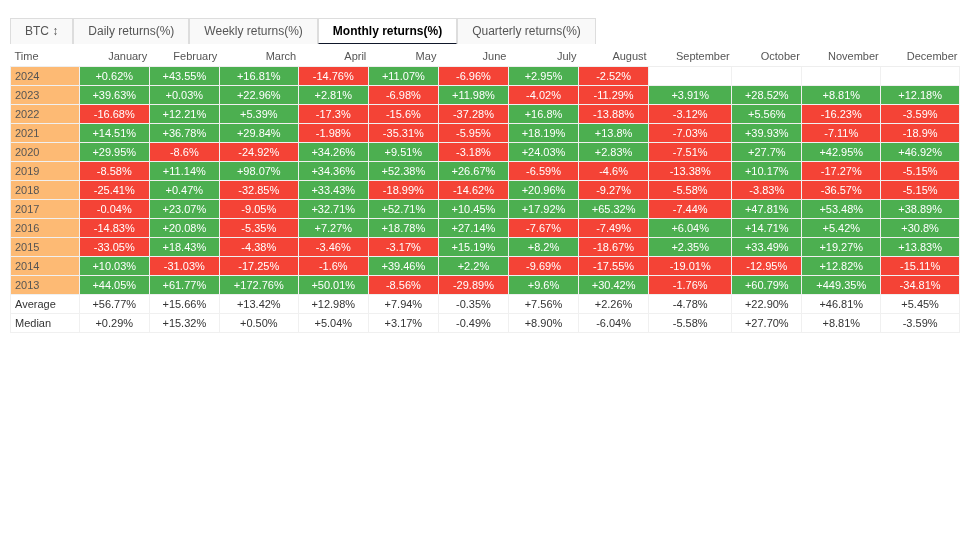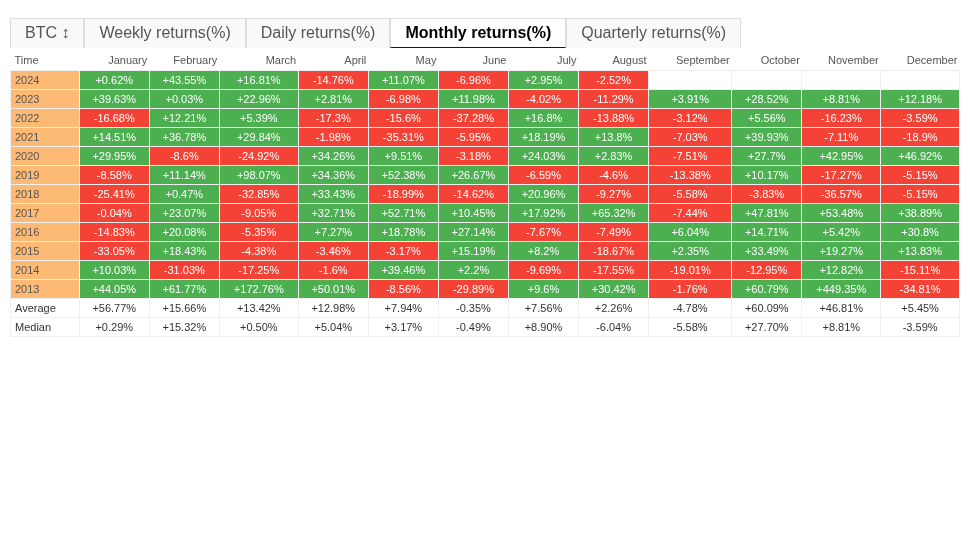--- a/index.html
+++ b/index.html
@@ -1,41 +1,41 @@
 <!DOCTYPE html>
 <html><head>
   <meta charset="utf-8">
   <style>
     * { box-sizing: border-box; margin: 0; padding: 0; }
     body { font-family: Arial, sans-serif; font-size: 12px; background: #fff; color: #333; }
     .container { padding: 10px; }
     h2 { font-size: 15px; font-weight: bold; margin-bottom: 8px; }
-    .tab { padding: 5px 14px; border: 1px solid #ddd; border-bottom: none; cursor: pointer; background: #f9f9f9; font-size: 16px; color: #555; }
+    .tab { padding: 5px 14px; border: 1px solid #ddd; border-bottom: none; cursor: pointer; background: #f9f9f9; font-size: 12px; color: #555; }
     .tab.active { background: #fff; color: #000; font-weight: bold; border-bottom: 1px solid #0f172a; }
     table { width: 100%; border-collapse: collapse; }
     th { font-weight: normal; font-size: 11px; color: #555; padding: 4px 2px; text-align: right; border-bottom: 1px solid #eee; }
     th.time-col { text-align: left; padding-left: 4px; }
     td { text-align: center; padding: 3px 2px; font-size: 11px; border: 1px solid #f0f0f0; }
     td.year { text-align: left; padding-left: 4px; font-weight: normal; color: #555; background: #fdba74; }
     td.green { background: #4caf50; color: #fff; }
     td.red { background: #f44336; color: #fff; }
     td.empty { background: #fff; }
     tr.avg-row td, tr.median-row td { background: #fff; color: #333; font-weight: normal; }
   </style>
 </head>
 <body>
 
 <div class="container">
   <h2></h2>
 
   <div style="display:flex; align-items:flex-end; margin-bottom:2px;">
     <div id="tabs-container" style="display:flex; gap:0;">
         <div class="tab">BTC ↕</div>
+        <div class="tab">Daily returns(%)</div>
         <div class="tab">Weekly returns(%)</div>
-        <div class="tab">Daily returns(%)</div>
         <div class="tab active">Monthly returns(%)</div>
         <div class="tab">Quarterly returns(%)</div>
       </div>
   </div>
 
   <div id="table-container">
       <table>
         <thead>
           <tr>
             <th class="time-col">Time</th>
@@ -238,21 +238,21 @@
             <td class="year">Average</td>
             <td>+56.77%</td>
             <td>+15.66%</td>
             <td>+13.42%</td>
             <td>+12.98%</td>
             <td>+7.94%</td>
             <td>-0.35%</td>
             <td>+7.56%</td>
             <td>+2.26%</td>
             <td>-4.78%</td>
-            <td>+60.09%</td>
+            <td>+22.90%</td>
             <td>+46.81%</td>
             <td>+5.45%</td>
           </tr>
           <tr class="median-row">
             <td class="year">Median</td>
             <td>+0.29%</td>
             <td>+15.32%</td>
             <td>+0.50%</td>
             <td>+5.04%</td>
             <td>+3.17%</td>

